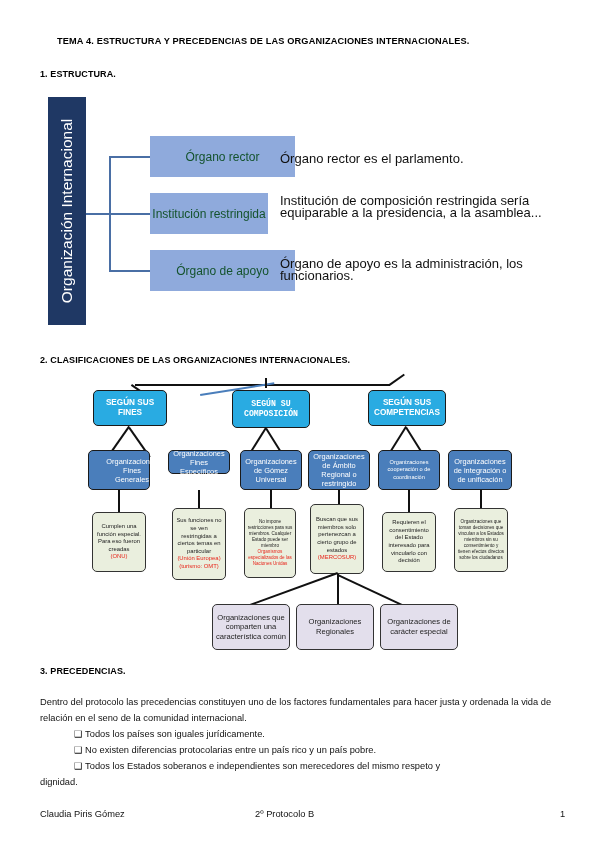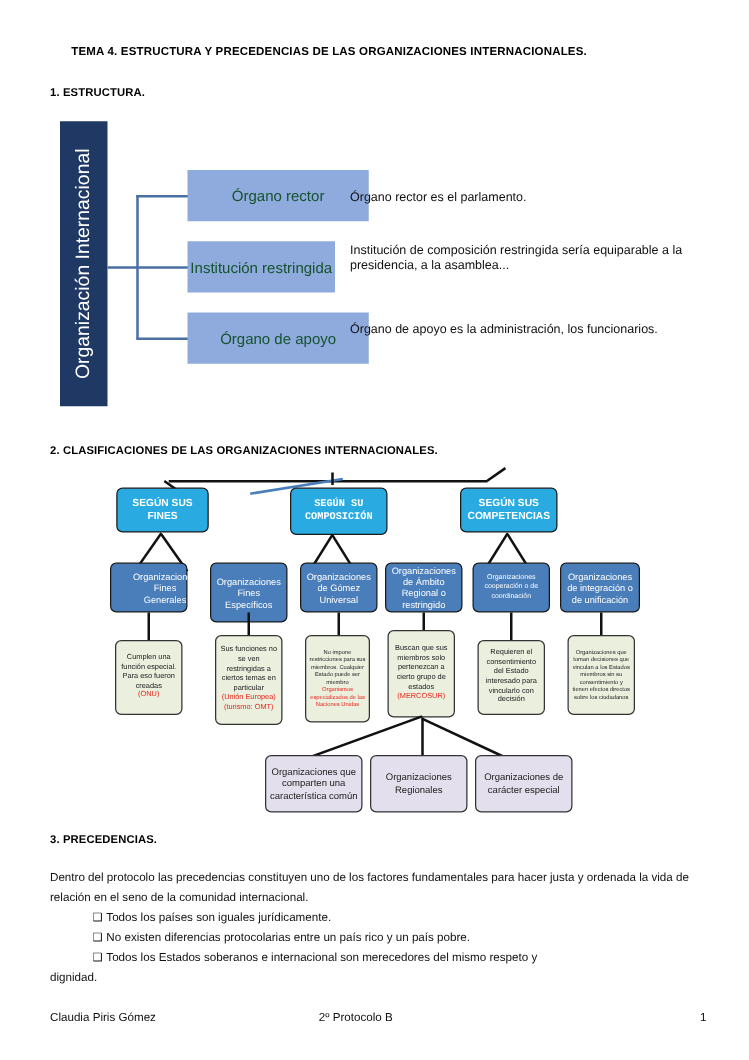--- a/index.html
+++ b/index.html
@@ -58,21 +58,21 @@
     display:flex;align-items:center;justify-content:center;
     text-align:center;font-size:12px;line-height:18px;
     font-family:"Liberation Sans",sans-serif;
   }
   #b-rector{left:110px;top:41px;width:145px;height:41px;}
   #b-inst{left:110px;top:98px;width:118px;height:41px;}
   #b-apoyo{left:110px;top:155px;width:145px;height:41px;}
 
   .d1-line{position:absolute;background:#4A6FA5;}
   .note{
-    position:absolute;font-size:10px;line-height:12px;color:#111;
+    position:absolute;font-size:13px;line-height:12px;color:#111;
   }
   #n1{left:240px;top:58px;width:300px;}
   #n2{left:240px;top:100px;width:300px;}
   #n3{left:240px;top:163px;width:310px;}
 
   
   #diag2{position:absolute;left:40px;top:372px;width:520px;height:285px;}
   .node{
     position:absolute;box-sizing:border-box;
     display:flex;align-items:center;justify-content:center;
@@ -134,21 +134,21 @@
     <div class="node cyan" style="left:328px;top:18px;width:78px;height:36px;">SEGÚN SUS COMPETENCIAS</div>
 
     <div class="conn" style="left:90px;top:55px;width:36px;transform:rotate(55deg);"></div>
     <div class="conn" style="left:90px;top:55px;width:36px;transform:rotate(125deg);"></div>
     <div class="conn" style="left:227px;top:56px;width:36px;transform:rotate(58deg);"></div>
     <div class="conn" style="left:227px;top:56px;width:36px;transform:rotate(122deg);"></div>
     <div class="conn" style="left:367px;top:55px;width:36px;transform:rotate(58deg);"></div>
     <div class="conn" style="left:367px;top:55px;width:36px;transform:rotate(122deg);"></div>
 
     <div class="node blue" style="left:48px;top:78px;width:62px;height:40px;padding-left:28px;">Organizaciones Fines Generales</div>
-    <div class="node blue" style="left:128px;top:78px;width:62px;height:48px;">Organizaciones Fines Específicos</div>
+    <div class="node blue" style="left:128px;top:78px;width:62px;height:24px;">Organizaciones Fines Específicos</div>
     <div class="node blue" style="left:200px;top:78px;width:62px;height:40px;">Organizaciones de Gómez Universal</div>
     <div class="node blue" style="left:268px;top:78px;width:62px;height:40px;">Organizaciones de Ámbito Regional o restringido</div>
     <div class="node blue sm" style="left:338px;top:78px;width:62px;height:40px;">Organizaciones cooperación o de coordinación</div>
     <div class="node blue" style="left:408px;top:78px;width:64px;height:40px;">Organizaciones de integración o de unificación</div>
 
     <div class="vconn" style="left:78px;top:118px;height:22px;"></div>
     <div class="vconn" style="left:158px;top:118px;height:18px;"></div>
     <div class="vconn" style="left:230px;top:118px;height:18px;"></div>
     <div class="vconn" style="left:298px;top:118px;height:14px;"></div>
     <div class="vconn" style="left:368px;top:118px;height:22px;"></div>
@@ -195,21 +195,21 @@
   <div class="sec-head" id="sec3">3. PRECEDENCIAS.</div>
   <div class="body-par" id="par-intro">Dentro del protocolo las precedencias constituyen uno de los factores fundamentales para hacer justa y ordenada la vida de relación en el seno de la comunidad internacional.</div>
 
   <div class="bullet-line" id="bl1">
     <span class="bx">❑</span><span>Todos los países son iguales jurídicamente.</span>
   </div>
   <div class="bullet-line" id="bl2">
     <span class="bx">❑</span><span>No existen diferencias protocolarias entre un país rico y un país pobre.</span>
   </div>
   <div class="bullet-line" id="bl3">
-    <span class="bx">❑</span><span>Todos los Estados soberanos e internacional son merecedores del mismo respeto y</span>
+    <span class="bx">❑</span><span>Todos los Estados soberanos e independientes son merecedores del mismo respeto y</span>
   </div>
   <div class="body-par" id="par-dign">dignidad.</div>
 
   <div class="footer" id="f-left">Claudia Piris Gómez</div>
   <div class="footer" id="f-mid">2º Protocolo B</div>
   <div class="footer" id="f-right">1</div>
 
 </div>
 
 </body></html>

